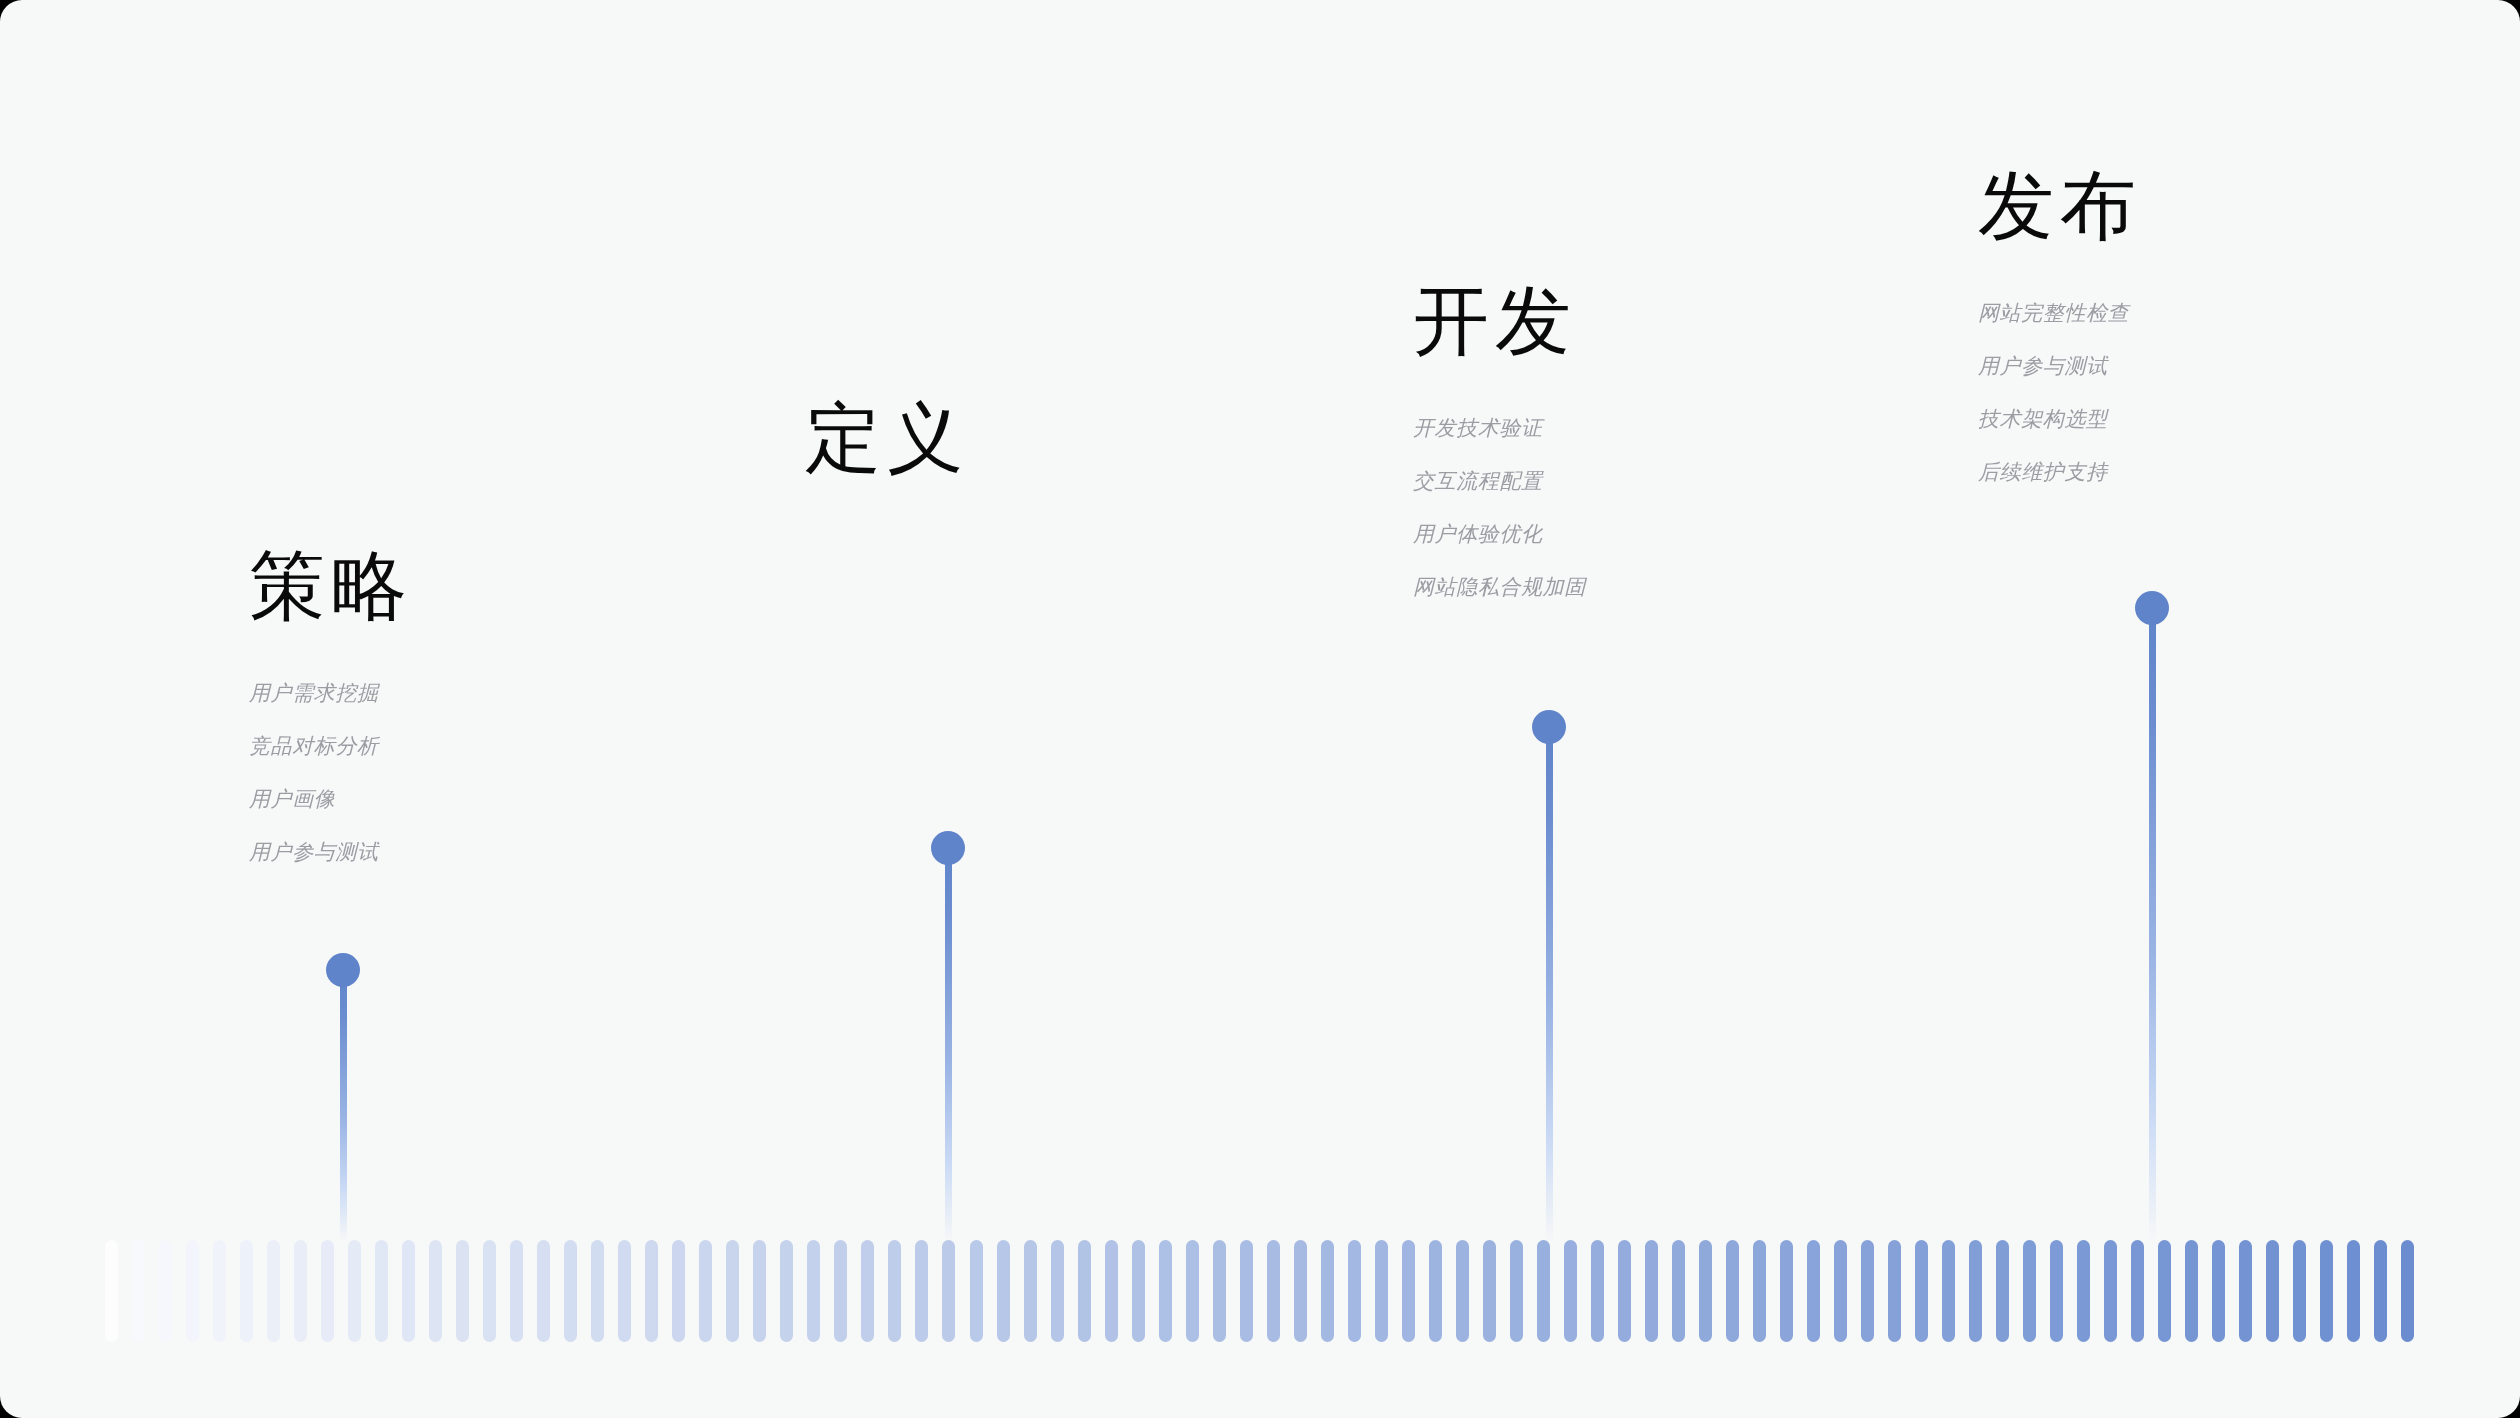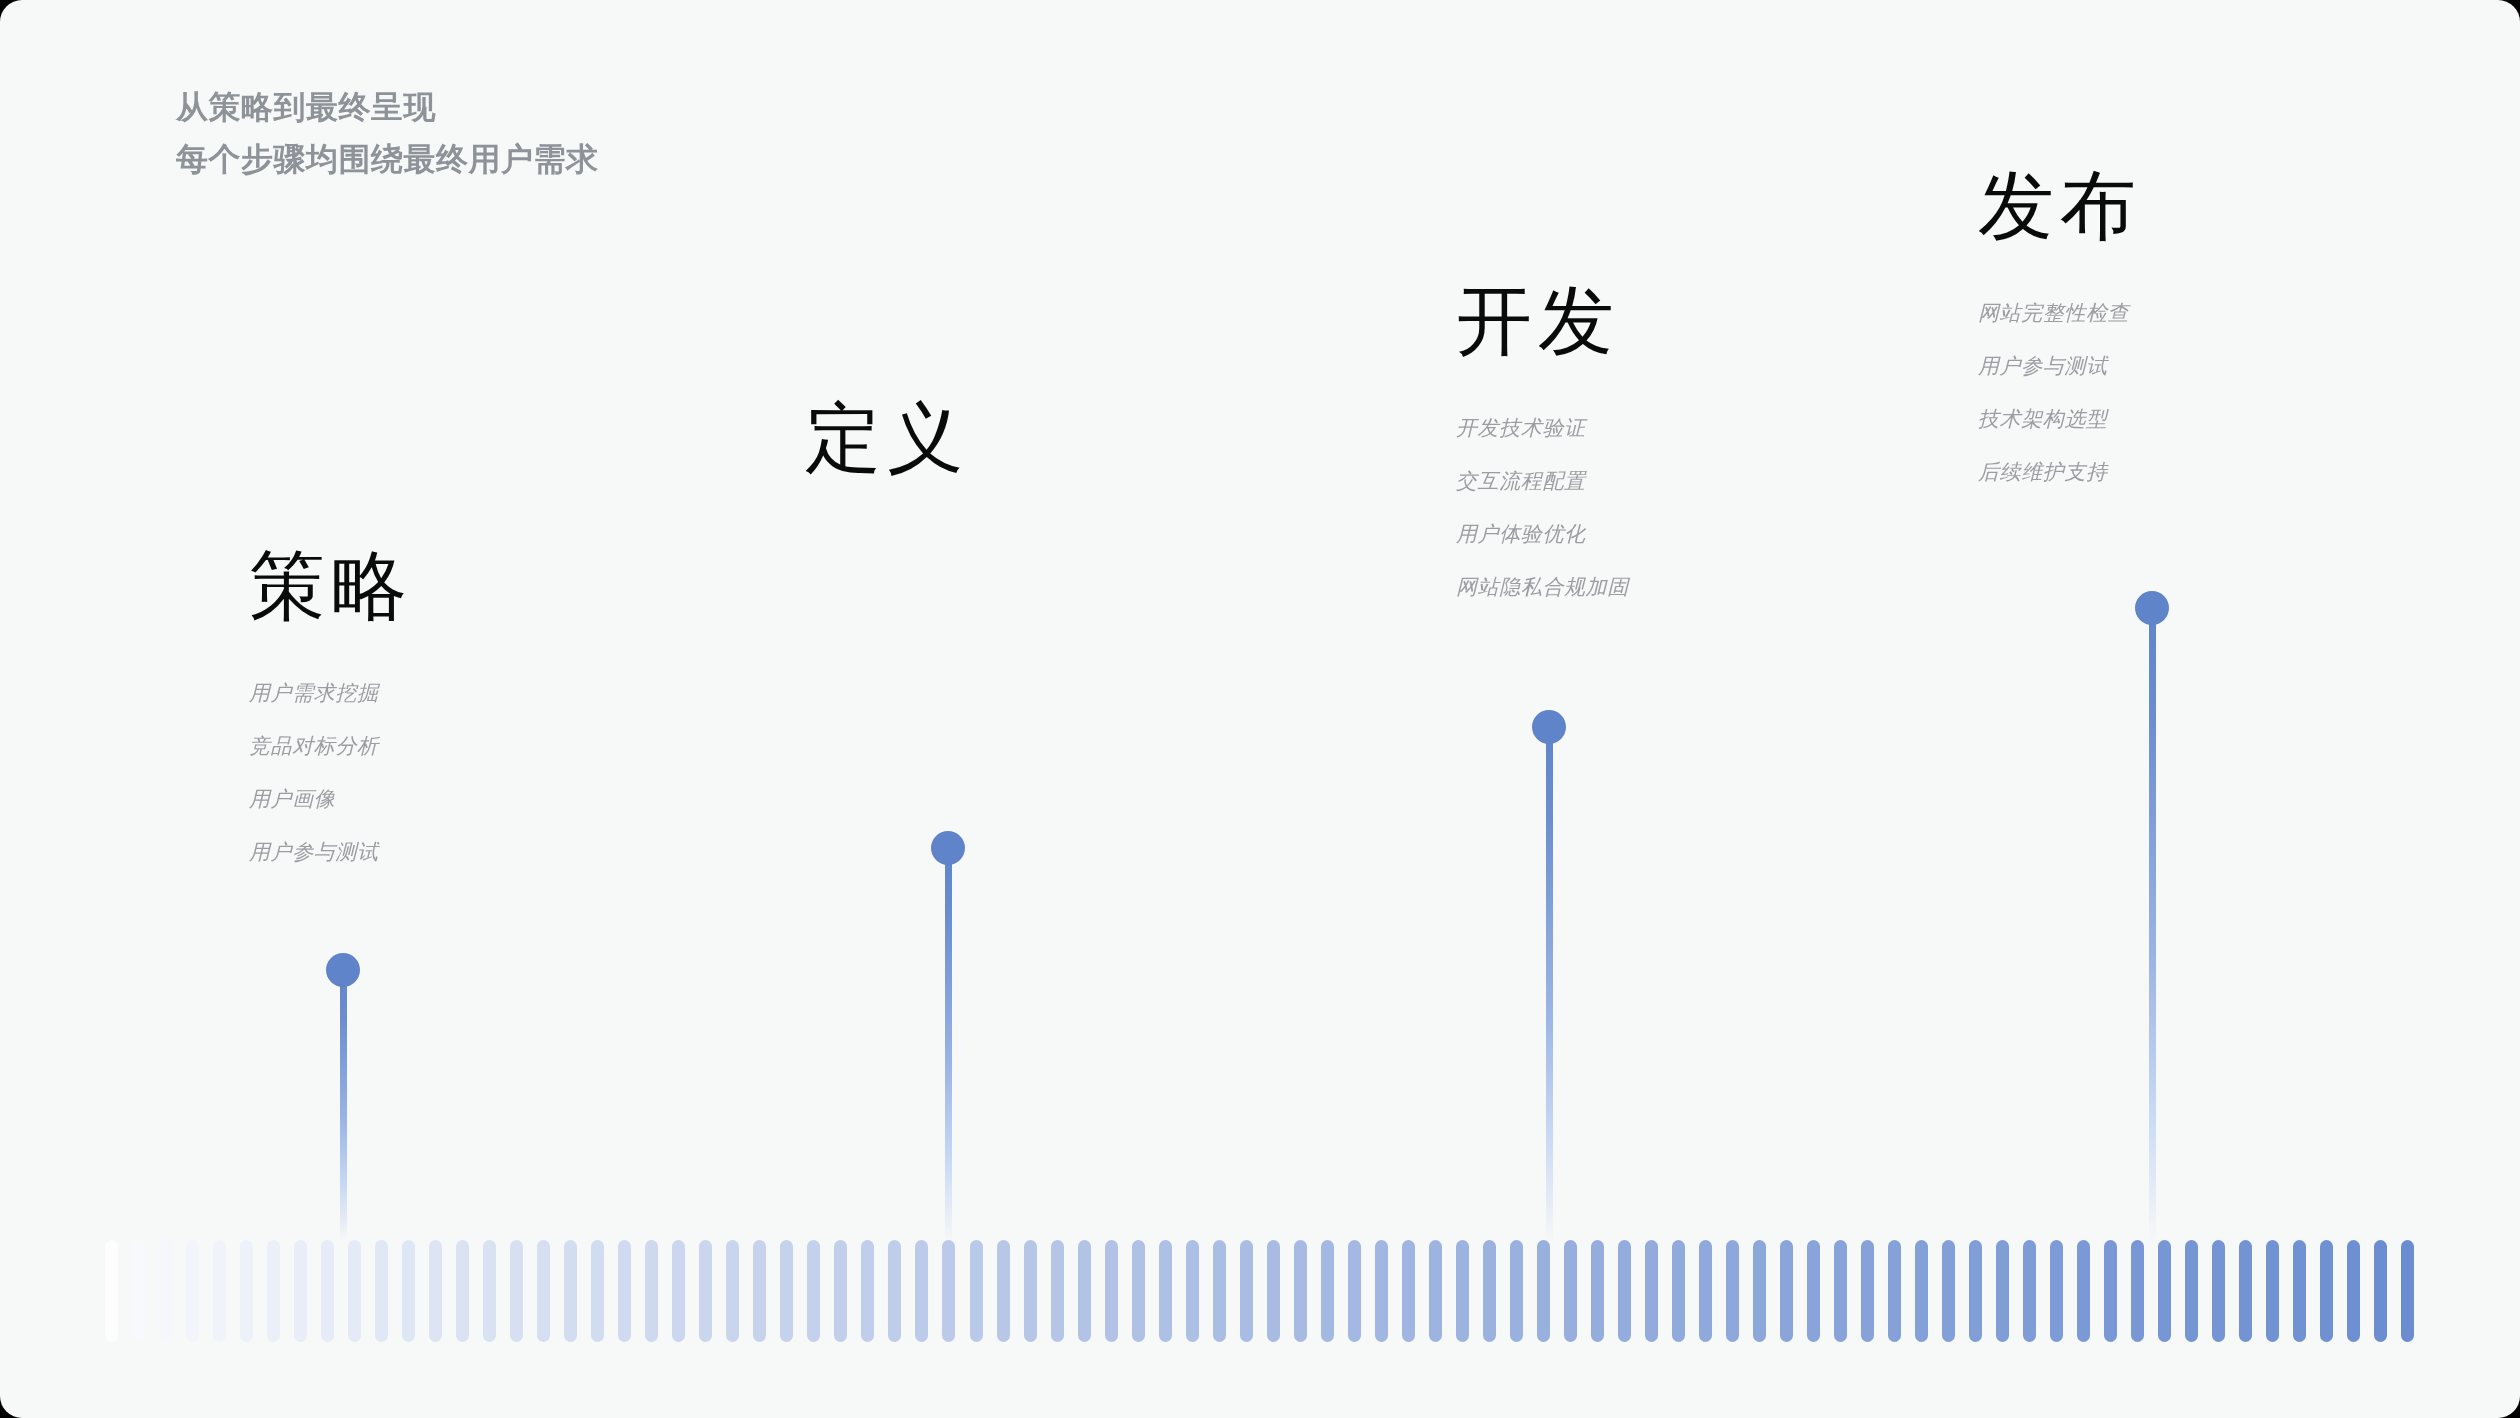--- a/index.html
+++ b/index.html
@@ -91,39 +91,35 @@
     height:102px;
     border-radius:7px;
     flex:0 0 13px;
   }
 </style>
 </head>
 <body>
 
 <div id="stage">
 
-  <div id="header">
-    <div class="header-line">从策略到最终呈现</div>
-    <div class="header-line">每个步骤均围绕最终用户需求</div>
-  </div>
 
   <div id="stages-layer">
       <div class="stage-col" style="left: 205px; top: 548px; margin-left: 44px;">
         <div class="stage-title">策略</div>
         <ul class="stage-items">
           <li class="stage-item">用户需求挖掘</li>
           <li class="stage-item">竞品对标分析</li>
           <li class="stage-item">用户画像</li>
           <li class="stage-item">用户参与测试</li>
         </ul>
       </div>
       <div class="stage-col" style="left: 805px; top: 400px;">
         <div class="stage-title">定义</div>
       </div>
-      <div class="stage-col" style="left: 1456px; top: 283px;">
+      <div class="stage-col" style="left: 1413px; top: 283px;">
         <div class="stage-title">开发</div>
         <ul class="stage-items">
           <li class="stage-item">开发技术验证</li>
           <li class="stage-item">交互流程配置</li>
           <li class="stage-item">用户体验优化</li>
           <li class="stage-item">网站隐私合规加固</li>
         </ul>
       </div>
       <div class="stage-col" style="left: 1978px; top: 168px;">
         <div class="stage-title">发布</div>

